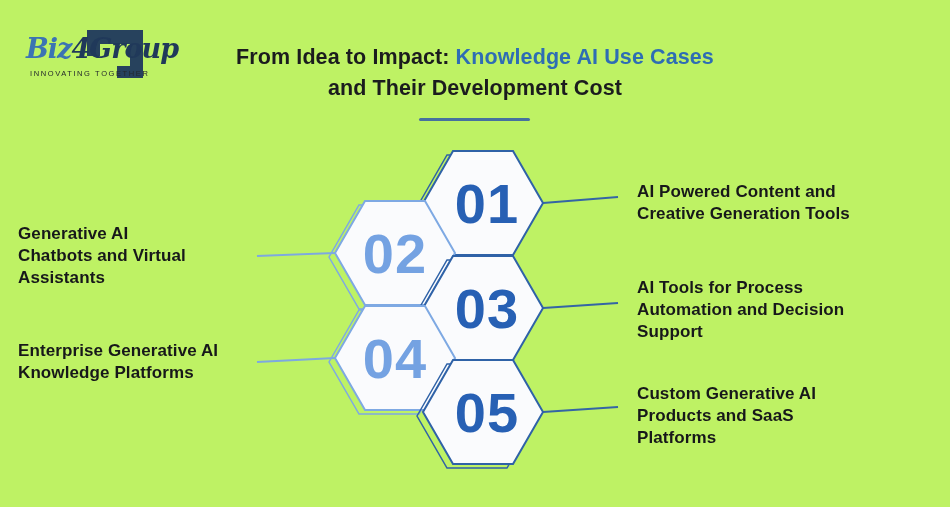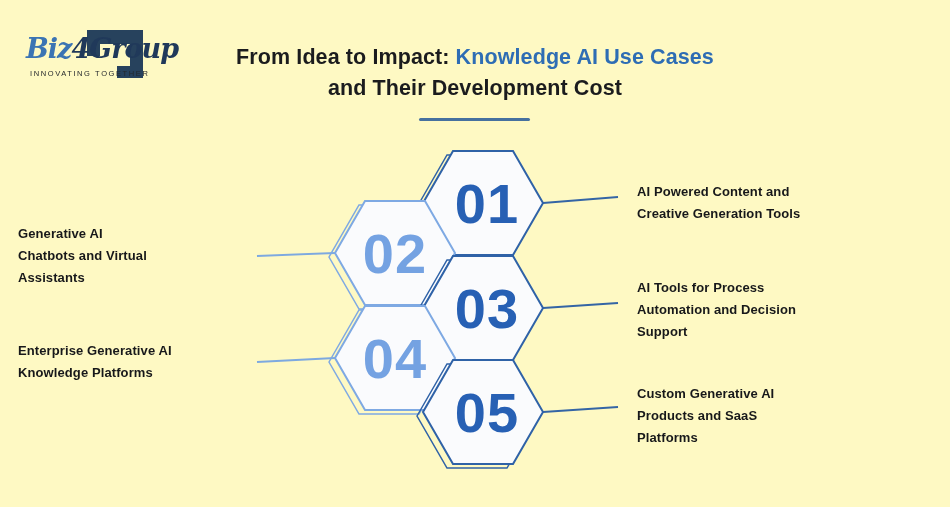--- a/index.html
+++ b/index.html
@@ -1,18 +1,18 @@
 <!DOCTYPE html>
 <html><head>
 <meta charset="utf-8">
 <style>
   html,body{margin:0;padding:0;}
   .canvas{
     position:relative;width:950px;height:507px;overflow:hidden;
-    background:#fef9c3;font-family:"Liberation Sans",sans-serif;
+    background:#bef264;font-family:"Liberation Sans",sans-serif;
   }
 
   
   .logo{position:absolute;left:0;top:0;width:190px;height:100px;}
   .logo svg{position:absolute;left:0;top:0;}
   .logo-text{
     position:absolute;left:26px;top:33px;font-family:"DejaVu Serif",serif;
     font-style:italic;font-size:27px;font-weight:bold;letter-spacing:-1px;white-space:nowrap;
   }
   .logo-biz{color:#3b74b3;}
@@ -37,21 +37,21 @@
   .diagram{position:absolute;left:0;top:0;}
   .hex-number{
     font-family:"Liberation Sans",sans-serif;font-weight:bold;font-size:56px;
     text-anchor:middle;letter-spacing:1px;
   }
   .num-dark{fill:#2760b4;}
   .num-light{fill:#74a2e2;}
 
   
   .label{
-    position:absolute;font-size:13px;line-height:22px;font-weight:600;
+    position:absolute;font-size:17px;line-height:22px;font-weight:600;
     color:#17181a;white-space:pre-line;letter-spacing:.1px;
   }
   .label.right{left:637px;width:270px;text-align:left;}
   .label.left{left:18px;width:224px;text-align:left;}
   .lbl-1{top:181px;}
   .lbl-2{top:223px;}
   .lbl-3{top:277px;}
   .lbl-4{top:340px;}
   .lbl-5{top:383px;}
 </style>

